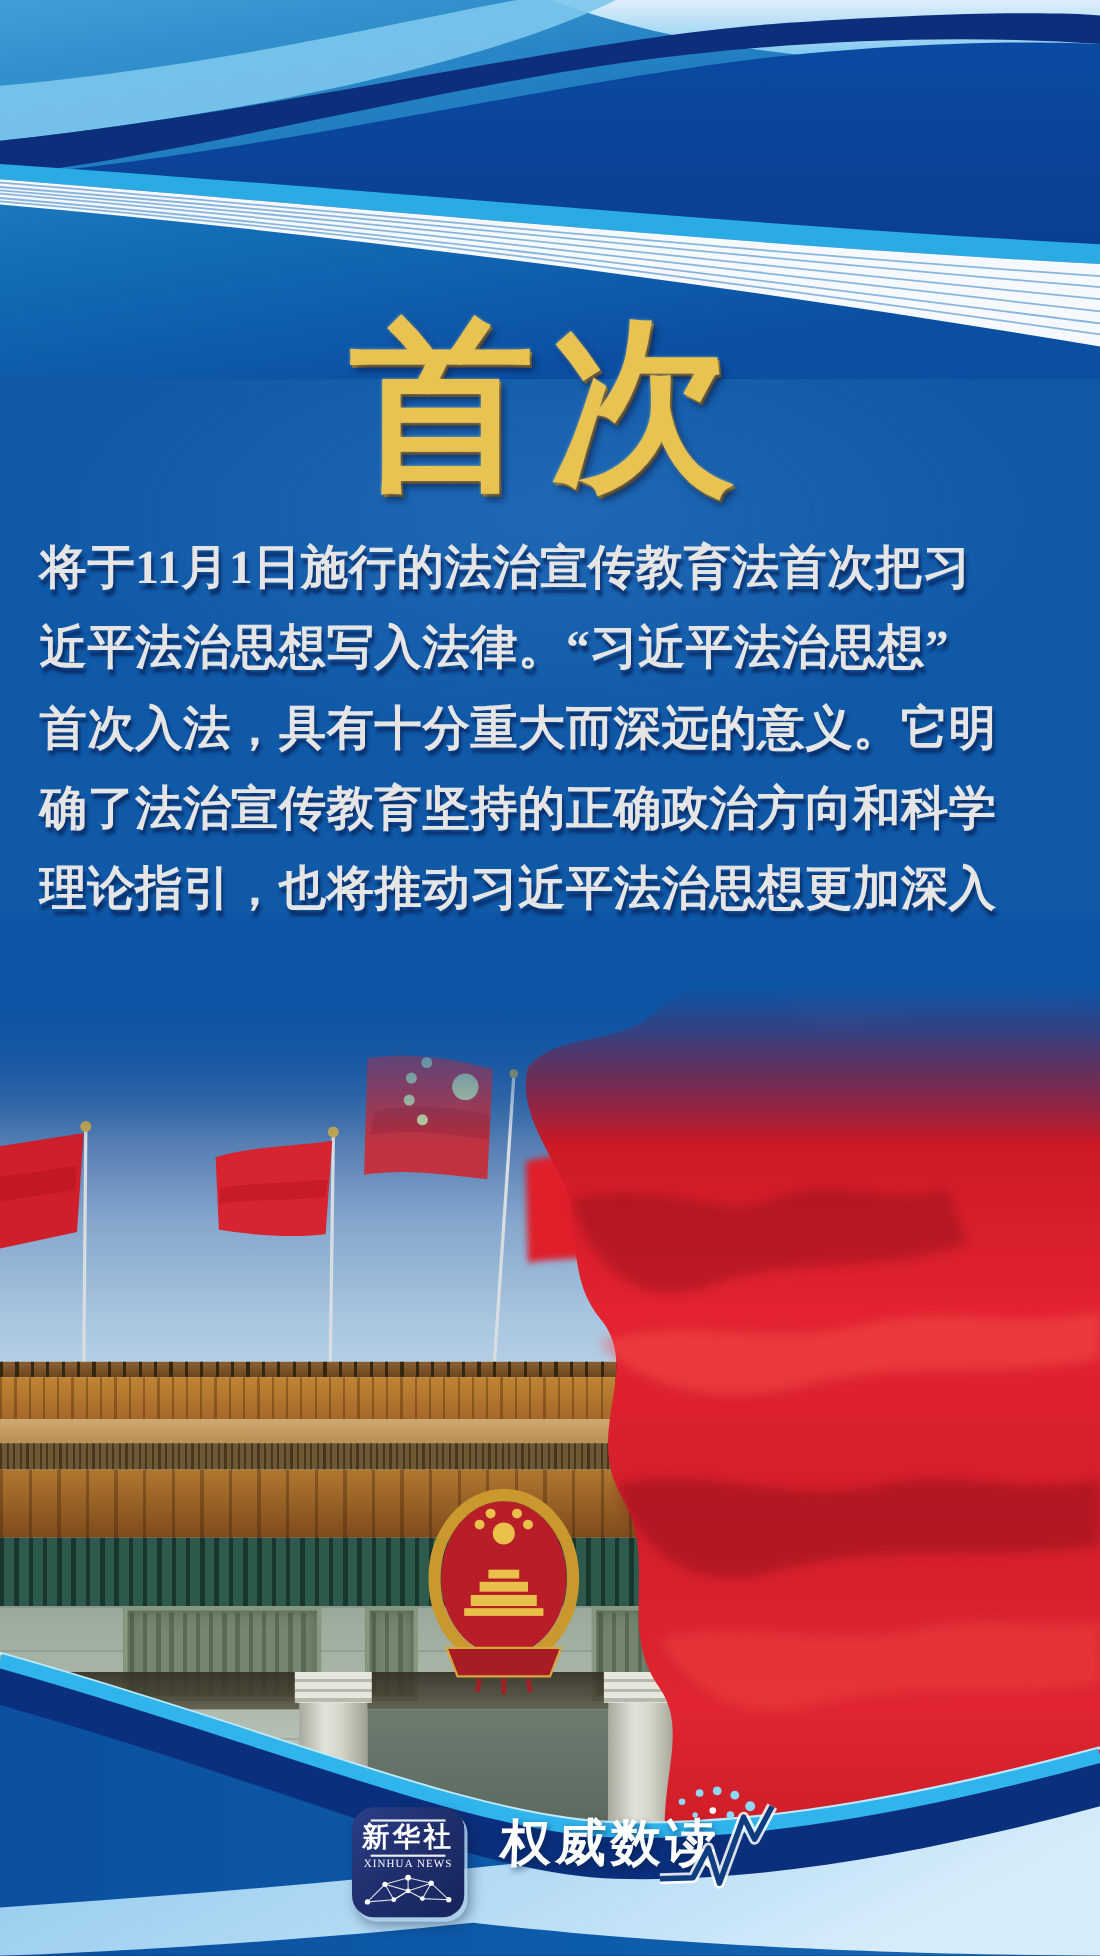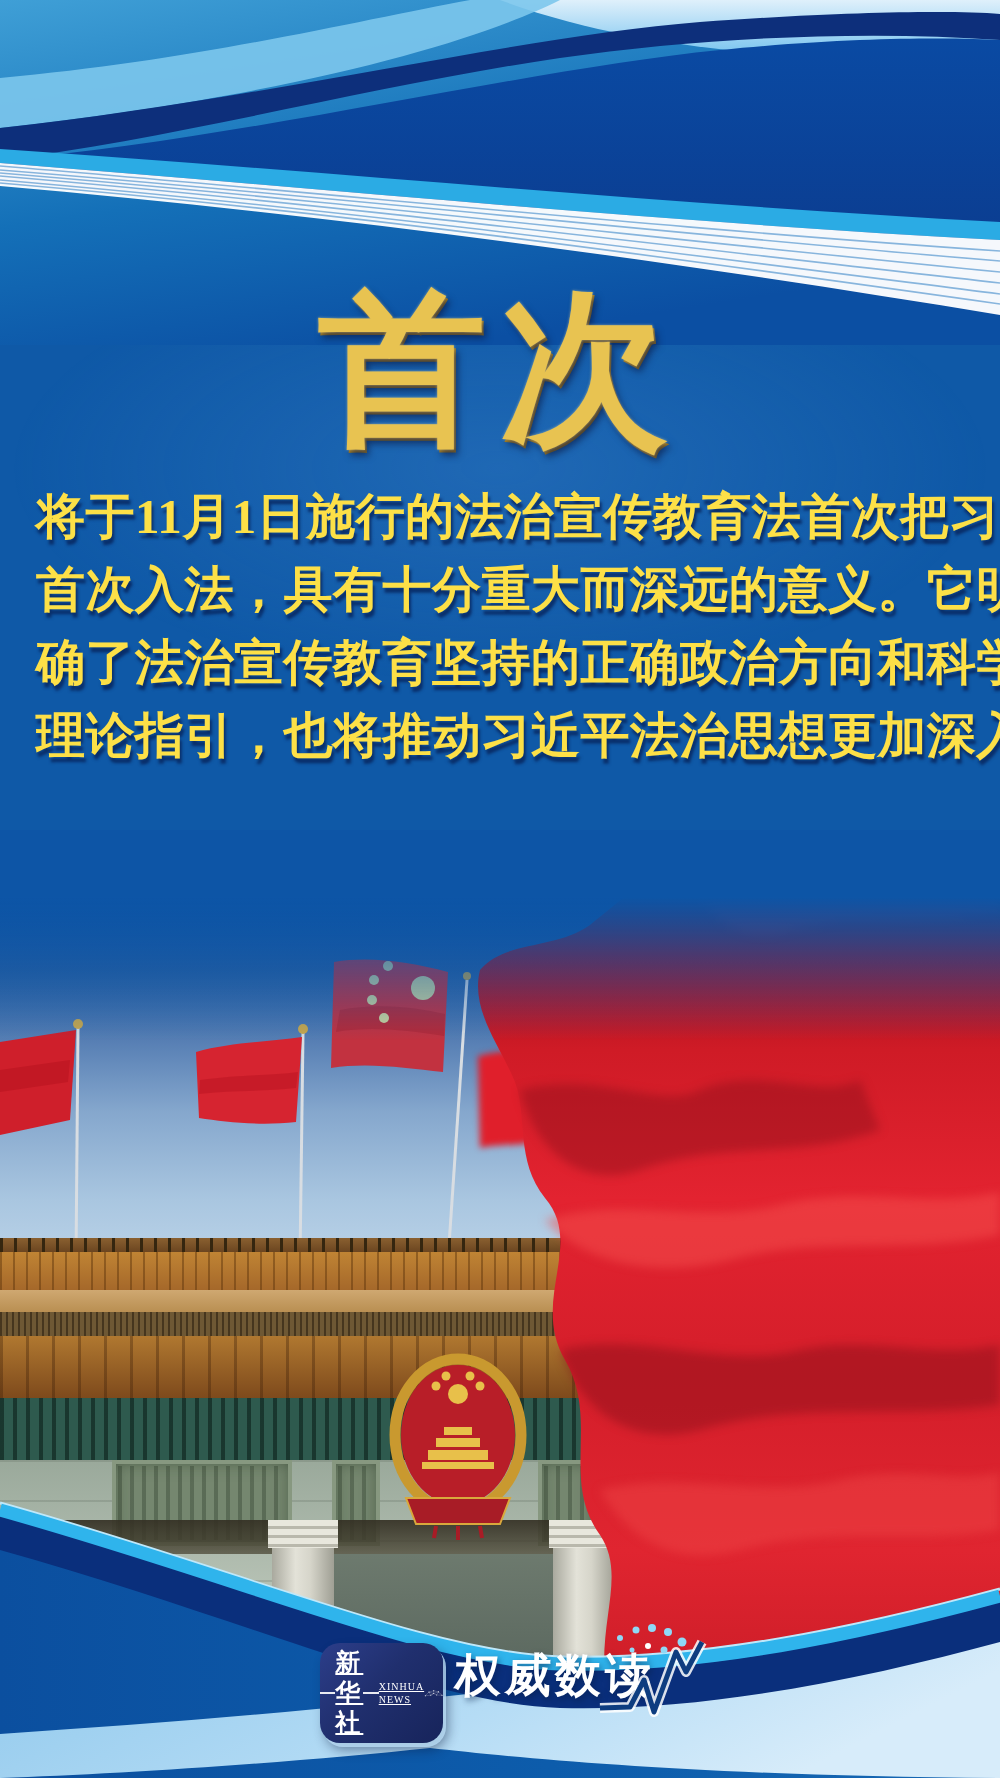--- a/index.html
+++ b/index.html
@@ -10,21 +10,21 @@
 
   
   .headline{position:absolute;top:242px;left:0;width:1000px;text-align:center;
     font-size:168px;line-height:1.1;font-weight:700;letter-spacing:14px;
     color:#e8c351;
     text-shadow:0 0 3px rgba(255,240,170,.55), 4px 6px 7px rgba(10,20,60,.6), 2px 3px 0 #a87f1e;
     z-index:6;margin-top:36px;}
 
   
   .body-text{position:absolute;left:36px;top:480px;width:930px;z-index:6;
-    font-size:49px;font-weight:700;color:#fde047;letter-spacing:0.5px;
+    font-size:43px;font-weight:700;color:#e5e5e5;letter-spacing:0.5px;
     text-shadow:2px 5px 3px rgba(8,35,90,.8);}
   .body-text .line{height:73px;line-height:73px;white-space:nowrap;}
 
   
   .photo{position:absolute;left:0;top:830px;width:1000px;height:880px;overflow:hidden;z-index:2;}
   .sky{position:absolute;inset:0;
     background:linear-gradient(180deg,#0d55a6 0%,#0e52a0 8%,#2a5f9f 16%,#577fb4 24%,
       #85a7cd 32%,#a9c6e0 42%,#c2d8eb 52%,#ccdfef 64%,#d3e4f2 100%);}
   .building{position:absolute;left:0;top:408px;width:1000px;height:472px;}
   .b-band{position:absolute;left:0;width:100%;}
@@ -60,24 +60,24 @@
     background:linear-gradient(#6d7a6e,#55625a);}
   .column{position:absolute;top:282px;width:62px;height:190px;
     background:linear-gradient(90deg,#a9a99e,#e3e2d8 38%,#d6d5ca 62%,#9f9f94);}
   .column .cap{position:absolute;top:0;left:-4px;right:-4px;height:28px;
     background:repeating-linear-gradient(180deg,#e8e7dd 0 6px,#b9b8ac 6px 9px);}
   .col1{left:272px;} .col2{left:553px;}
   .blend{position:absolute;left:0;top:0;width:100%;height:210px;
     background:linear-gradient(180deg,#0d55a6 0%,#0d55a6 32%,rgba(13,85,166,0) 100%);}
 
   
-  .xinhua-icon{position:absolute;left:320px;top:1643px;width:123px;height:100px;z-index:9;
+  .xinhua-icon{position:absolute;left:320px;top:1643px;width:102px;height:100px;z-index:9;
     border-radius:20px;background:linear-gradient(135deg,#2c3e8a 0%,#202f6e 45%,#17245b 100%);
     box-shadow:3px 4px 0 rgba(185,220,245,.8), 5px 7px 12px rgba(10,25,60,.45);
-    display:flex;flex-direction:row;align-items:center;justify-content:center;color:#fff;text-decoration:underline;}
+    display:flex;flex-direction:column;align-items:center;justify-content:center;color:#fff;}
   .xinhua-icon .rule{width:68px;height:2px;background:rgba(255,255,255,.9);}
   .xinhua-icon .cn{font-size:25px;font-weight:700;letter-spacing:3px;line-height:30px;}
   .xinhua-icon .en{font-size:10px;letter-spacing:1px;line-height:13px;font-family:"Liberation Serif",serif;}
   .brand{position:absolute;left:455px;top:1645px;z-index:9;
     font-family:"Liberation Sans","DejaVu Sans",sans-serif;
     font-size:46px;font-weight:900;color:#ffffff;letter-spacing:4px;
     transform:skewX(-2deg);text-shadow:2px 3px 6px rgba(8,30,70,.55);white-space:nowrap;}
   .trend{position:absolute;left:592px;top:1618px;z-index:9;}
 </style>
 </head>
@@ -227,20 +227,21 @@
     </g>
   </svg>
 
   <div class="abs" style="left:0;top:300px;width:1000px;height:560px;z-index:3;
        background:radial-gradient(ellipse 70% 55% at 50% 30%,rgba(90,160,230,.22),rgba(90,160,230,0) 70%);"></div>
 
   <div class="headline">首次</div>
 
   <div class="body-text">
     <div class="line">将于11月1日施行的法治宣传教育法首次把习</div>
+    <div class="line">近平法治思想写入法律。“习近平法治思想”</div>
     <div class="line">首次入法，具有十分重大而深远的意义。它明</div>
     <div class="line">确了法治宣传教育坚持的正确政治方向和科学</div>
     <div class="line">理论指引，也将推动习近平法治思想更加深入</div>
   </div>
 
   <svg class="abs" style="left:0;top:1490px;z-index:8" width="1000" height="288" viewBox="0 0 1000 288">
     <defs>
       <linearGradient id="bodyG" x1="0" y1="0" x2="1" y2="0">
         <stop offset="0" stop-color="#0b4f9f"></stop>
           <stop offset=".55" stop-color="#0d5cab"></stop>

